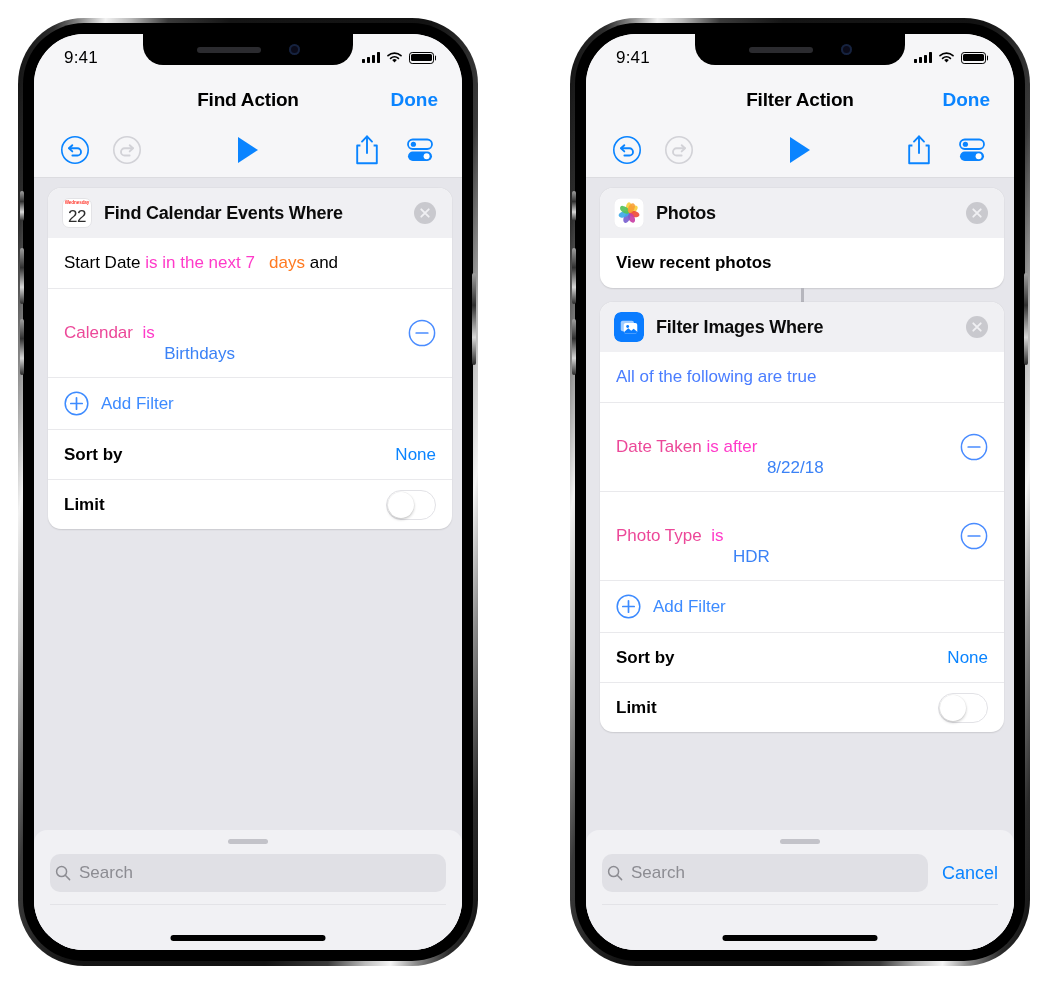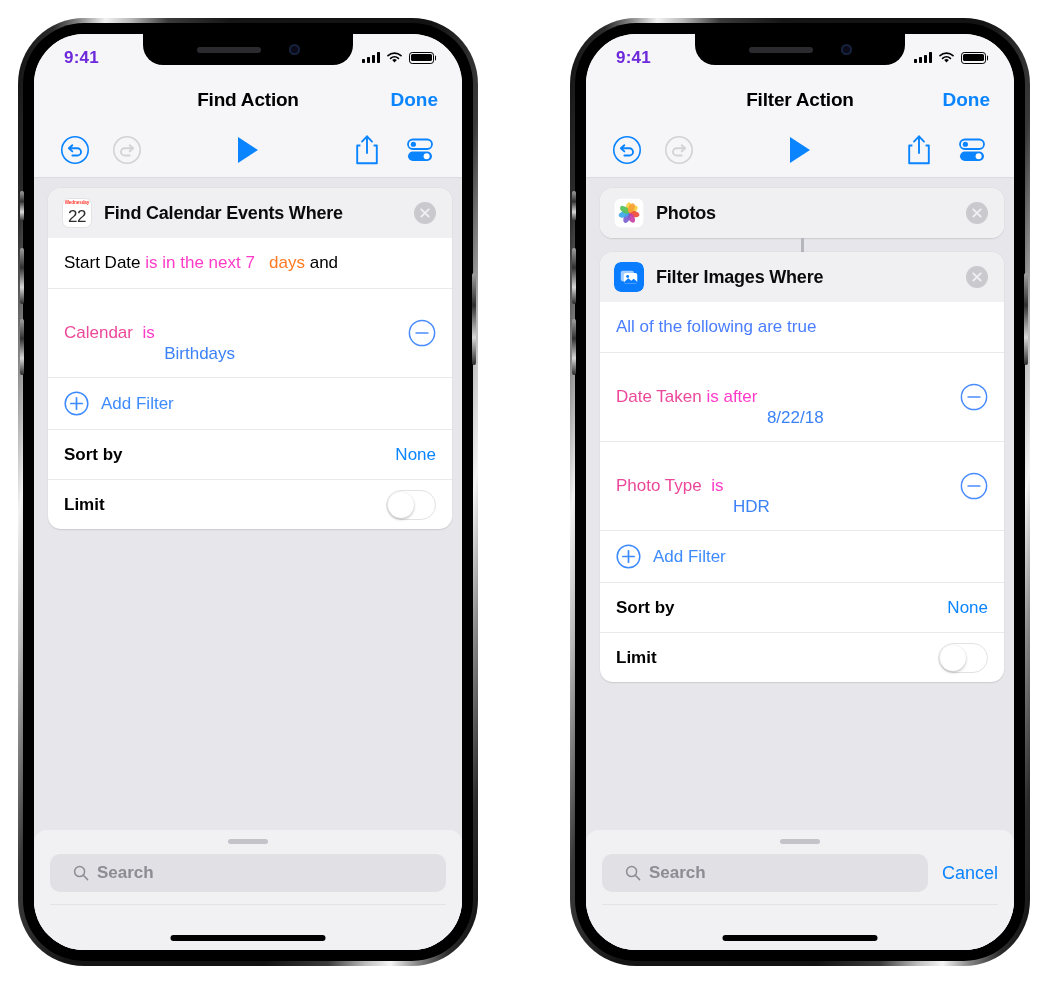--- a/index.html
+++ b/index.html
@@ -86,22 +86,22 @@
     height: 44px;
     display: flex;
     align-items: center;
     justify-content: space-between;
     padding: 0 28px 0 30px;
     background: #f6f6f8;
     z-index: 6;
   }
   .clock {
     font-size: 17px;
-    font-weight: bold;
-    color: #6d28d9;
+    font-weight: normal;
+    color: #000000;
     letter-spacing: .2px;
     padding-top: 3px;
   }
   .status-right {
     display: flex;
     align-items: center;
     gap: 6px;
     padding-top: 3px;
   }
   .bars { display: flex; align-items: flex-end; gap: 2px; height: 11px; }
@@ -273,22 +273,21 @@
   }
   .search-row { display: flex; align-items: center; gap: 14px; padding-bottom: 12px; }
   .search-field {
     flex: 1;
     height: 38px;
     border-radius: 10px;
     background: #e0e0e5;
     display: flex;
     align-items: center;
     gap: 8px;
-    padding: 0 23px;
-    font-weight: bold;
+    padding: 0 5px;
   }
   .search-ph { font-size: 17px; color: #8c8c92; }
   .cancel-btn { font-size: 18px; color: #0a84ff; }
 
   .home-area { height: 46px; border-top: 1px solid #e3e3e7; position: relative; }
   .home-ind {
     position: absolute;
     left: 50%; bottom: 9px;
     transform: translateX(-50%);
     width: 155px; height: 6px;
@@ -569,20 +568,23 @@
                     <ellipse cx="0" cy="-7.2" rx="4.1" ry="7" fill="#54c15a" opacity=".92" transform="rotate(306)"></ellipse>
                     <ellipse cx="0" cy="-7.2" rx="4.1" ry="7" fill="#f79c33" opacity=".88" transform="rotate(26)"></ellipse>
                   </g>
                 </svg>
                 <div class="card-title">Photos</div>
                 <svg class="close-btn" viewBox="0 0 22 22">
                   <circle cx="11" cy="11" r="11" fill="#c9c9ce"></circle>
                   <path d="M7.3 7.3 L14.7 14.7 M14.7 7.3 L7.3 14.7" stroke="#f0f0f3" stroke-width="1.9" stroke-linecap="round"></path>
                 </svg>
               </div>
+              <div class="row first">
+                <span class="plain-row">View recent photos</span>
+              </div>
             </div>
 
             <div class="connector"></div>
 
             <div class="card">
               <div class="card-header">
                 <svg class="app-icon" viewBox="0 0 40 40">
                   <rect x="0" y="0" width="40" height="40" rx="9" fill="#0a7cff"></rect>
                   <rect x="9" y="11.5" width="17.5" height="14" rx="2.6" fill="#fff" opacity=".62"></rect>
                   <rect x="13" y="14.5" width="18" height="14" rx="2.6" fill="#fff"></rect>

